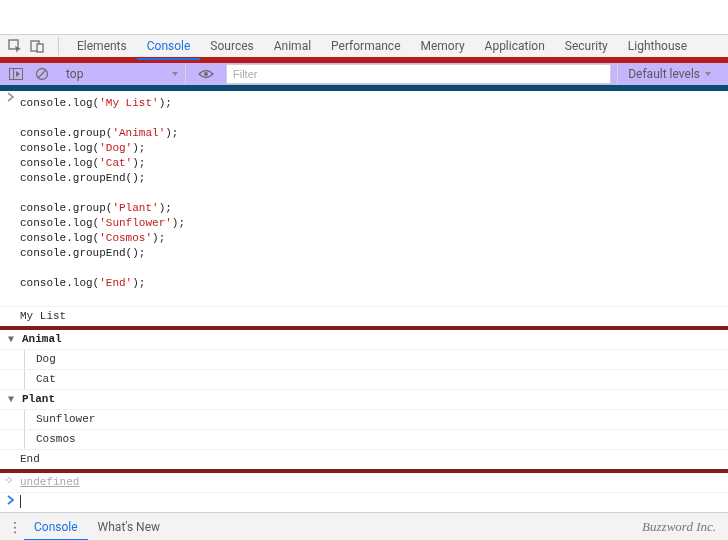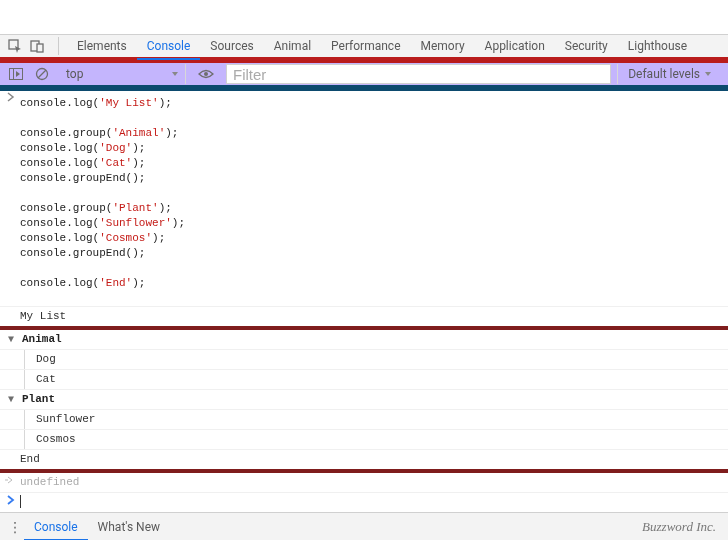--- a/index.html
+++ b/index.html
@@ -65,21 +65,21 @@
   border-right: 1px solid #d8d8d8;
 }
 .context-select .chev { margin-left: auto; color: #888; }
 .eye { margin: 0 4px; }
 .filter-input {
   flex: 1;
   height: 20px;
   border: 1px solid #d0d0d0;
   background: #fff;
   padding: 0 6px;
-  font-size: 15px;
+  font-size: 11px;
   color: #333;
 }
 .filter-input::placeholder { color: #aaa; }
 .levels {
   padding: 0 10px;
   color: #5a5a5a;
   cursor: pointer;
   display: flex; align-items: center; gap: 4px;
   border-left: 1px solid #d8d8d8;
   height: 20px;
@@ -133,20 +133,21 @@
   left: 24px; top: 0; bottom: 0;
   width: 1px;
   background: #d7d7d7;
 }
 .group-item:first-child { border-top: none; }
 .return-row {
   padding: 2px 0 2px 20px;
   border-bottom: 1px solid #f0f0f0;
   color: #aaa;
   position: relative;
+  text-decoration: underline;
 }
 .return-row .ret-gutter {
   position: absolute; left: 4px; top: 2px; color: #bbb;
 }
 .prompt-row {
   display: flex;
   align-items: flex-start;
   padding: 2px 0 2px 4px;
   position: relative;
 }

